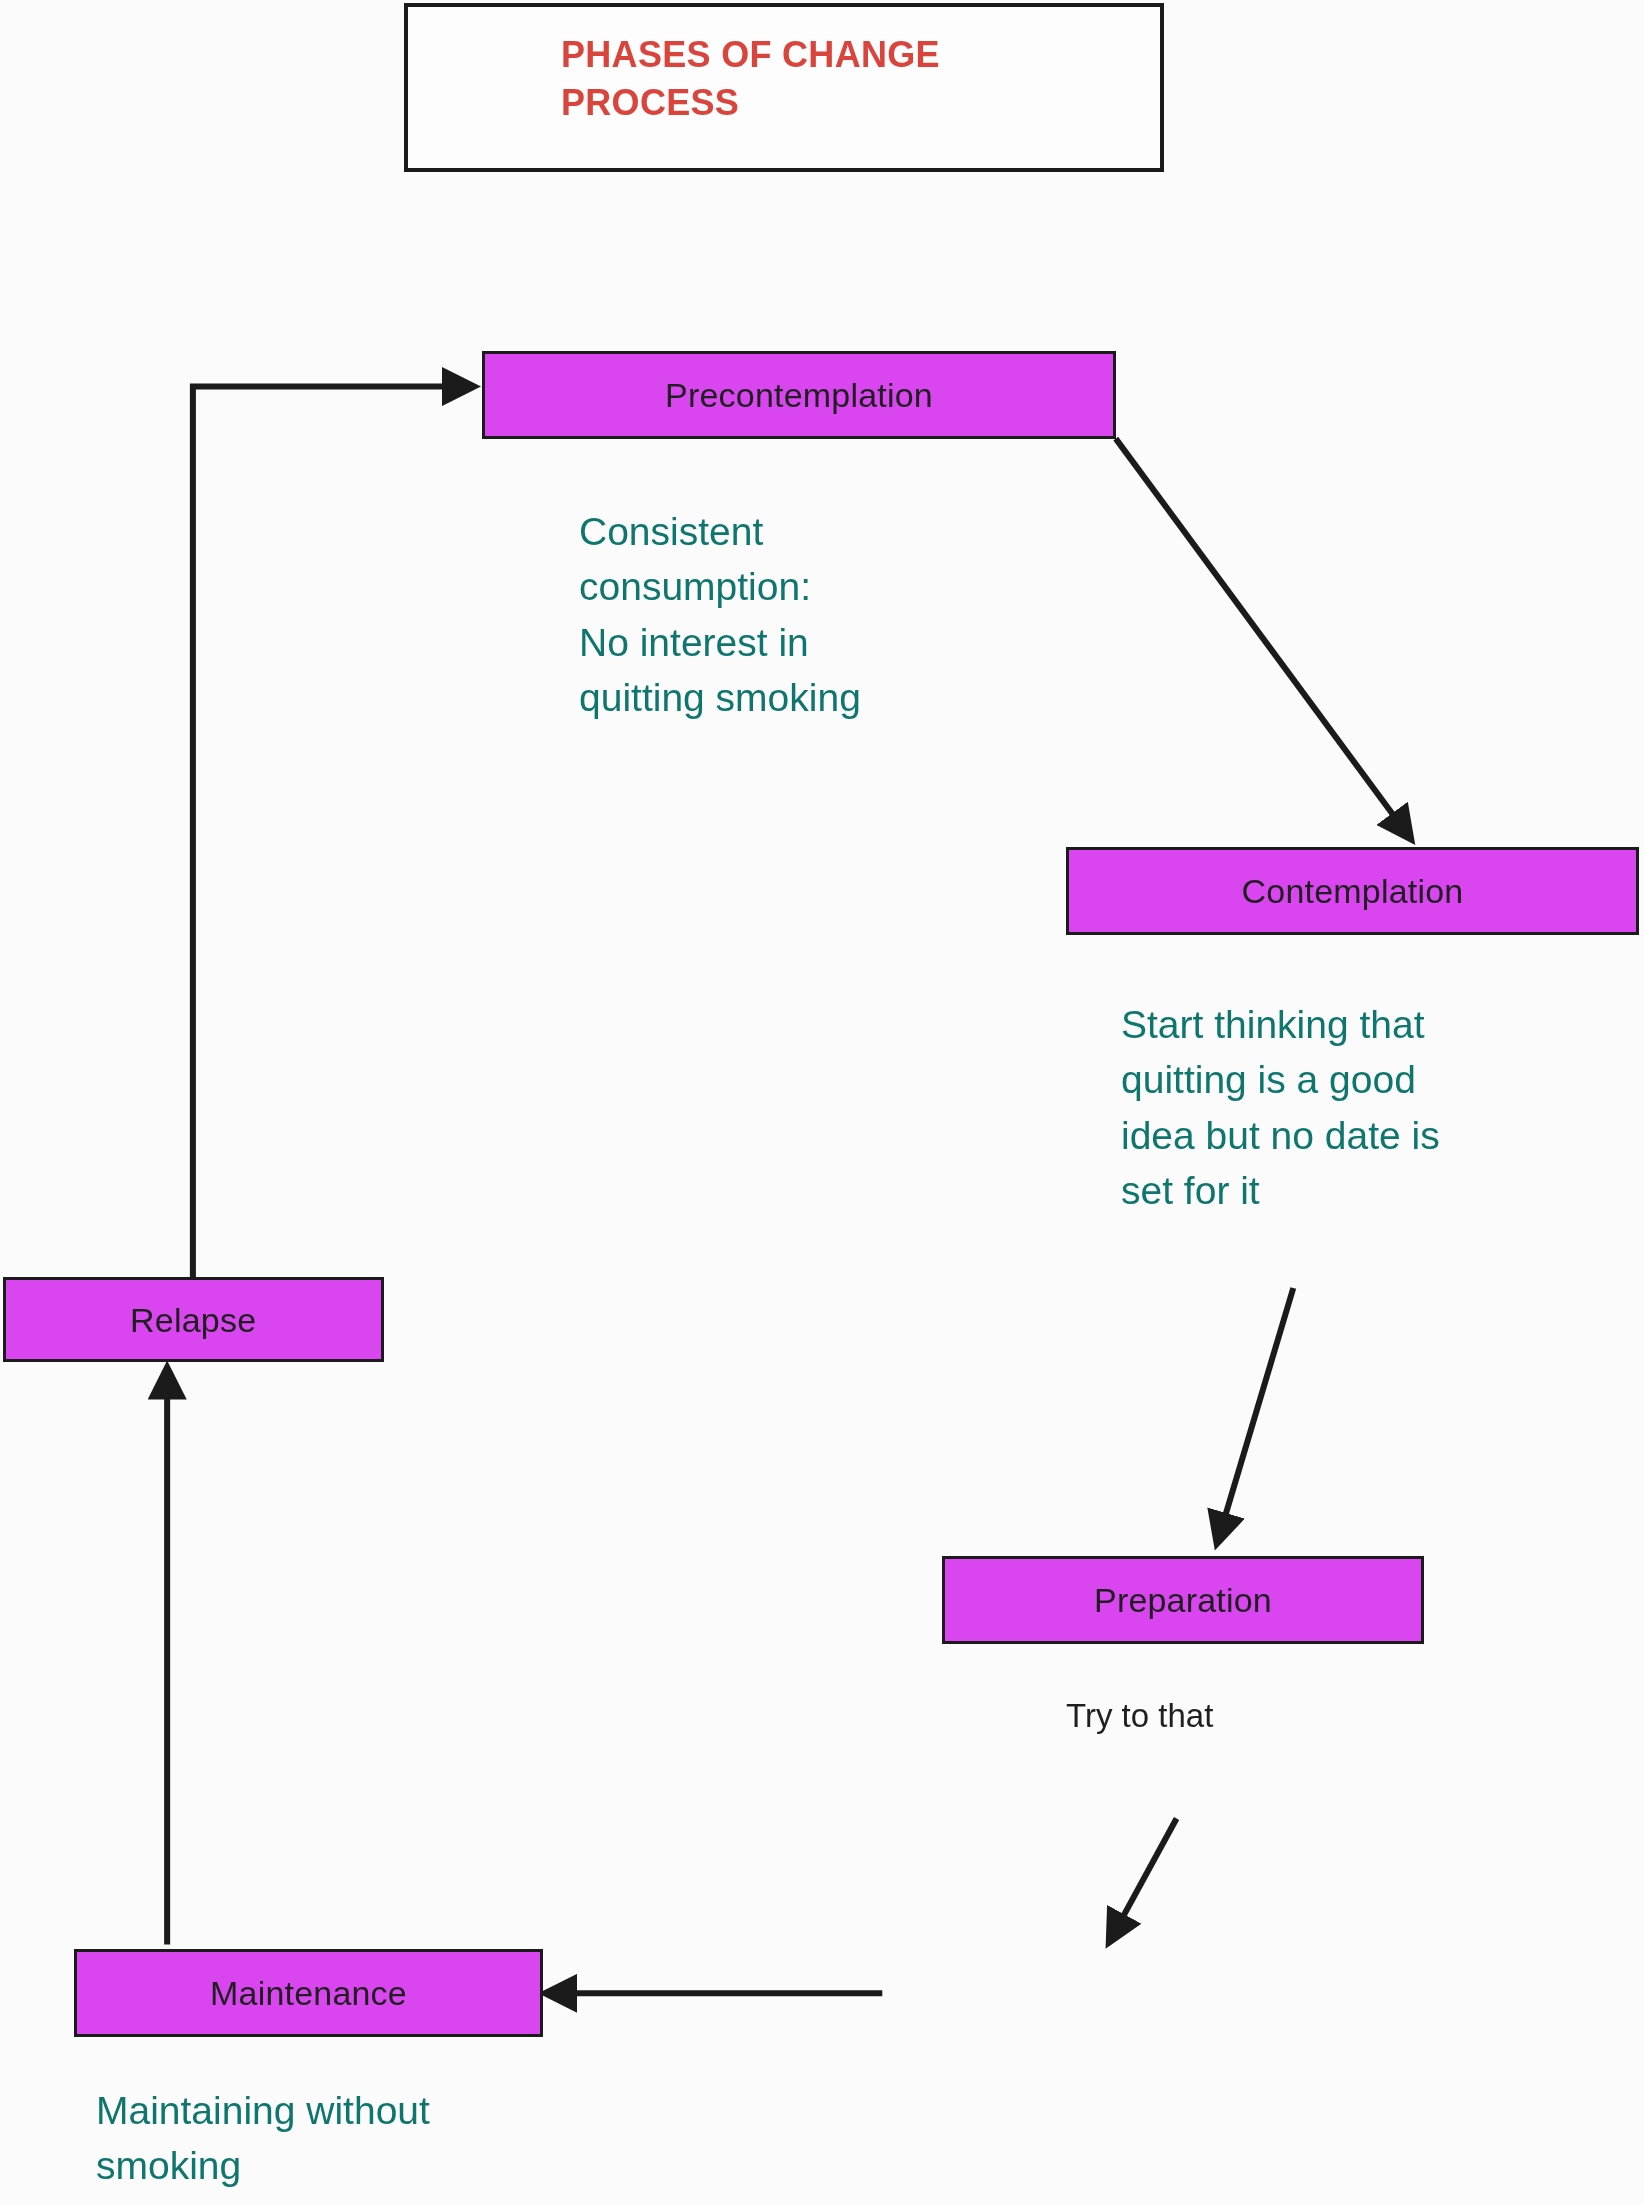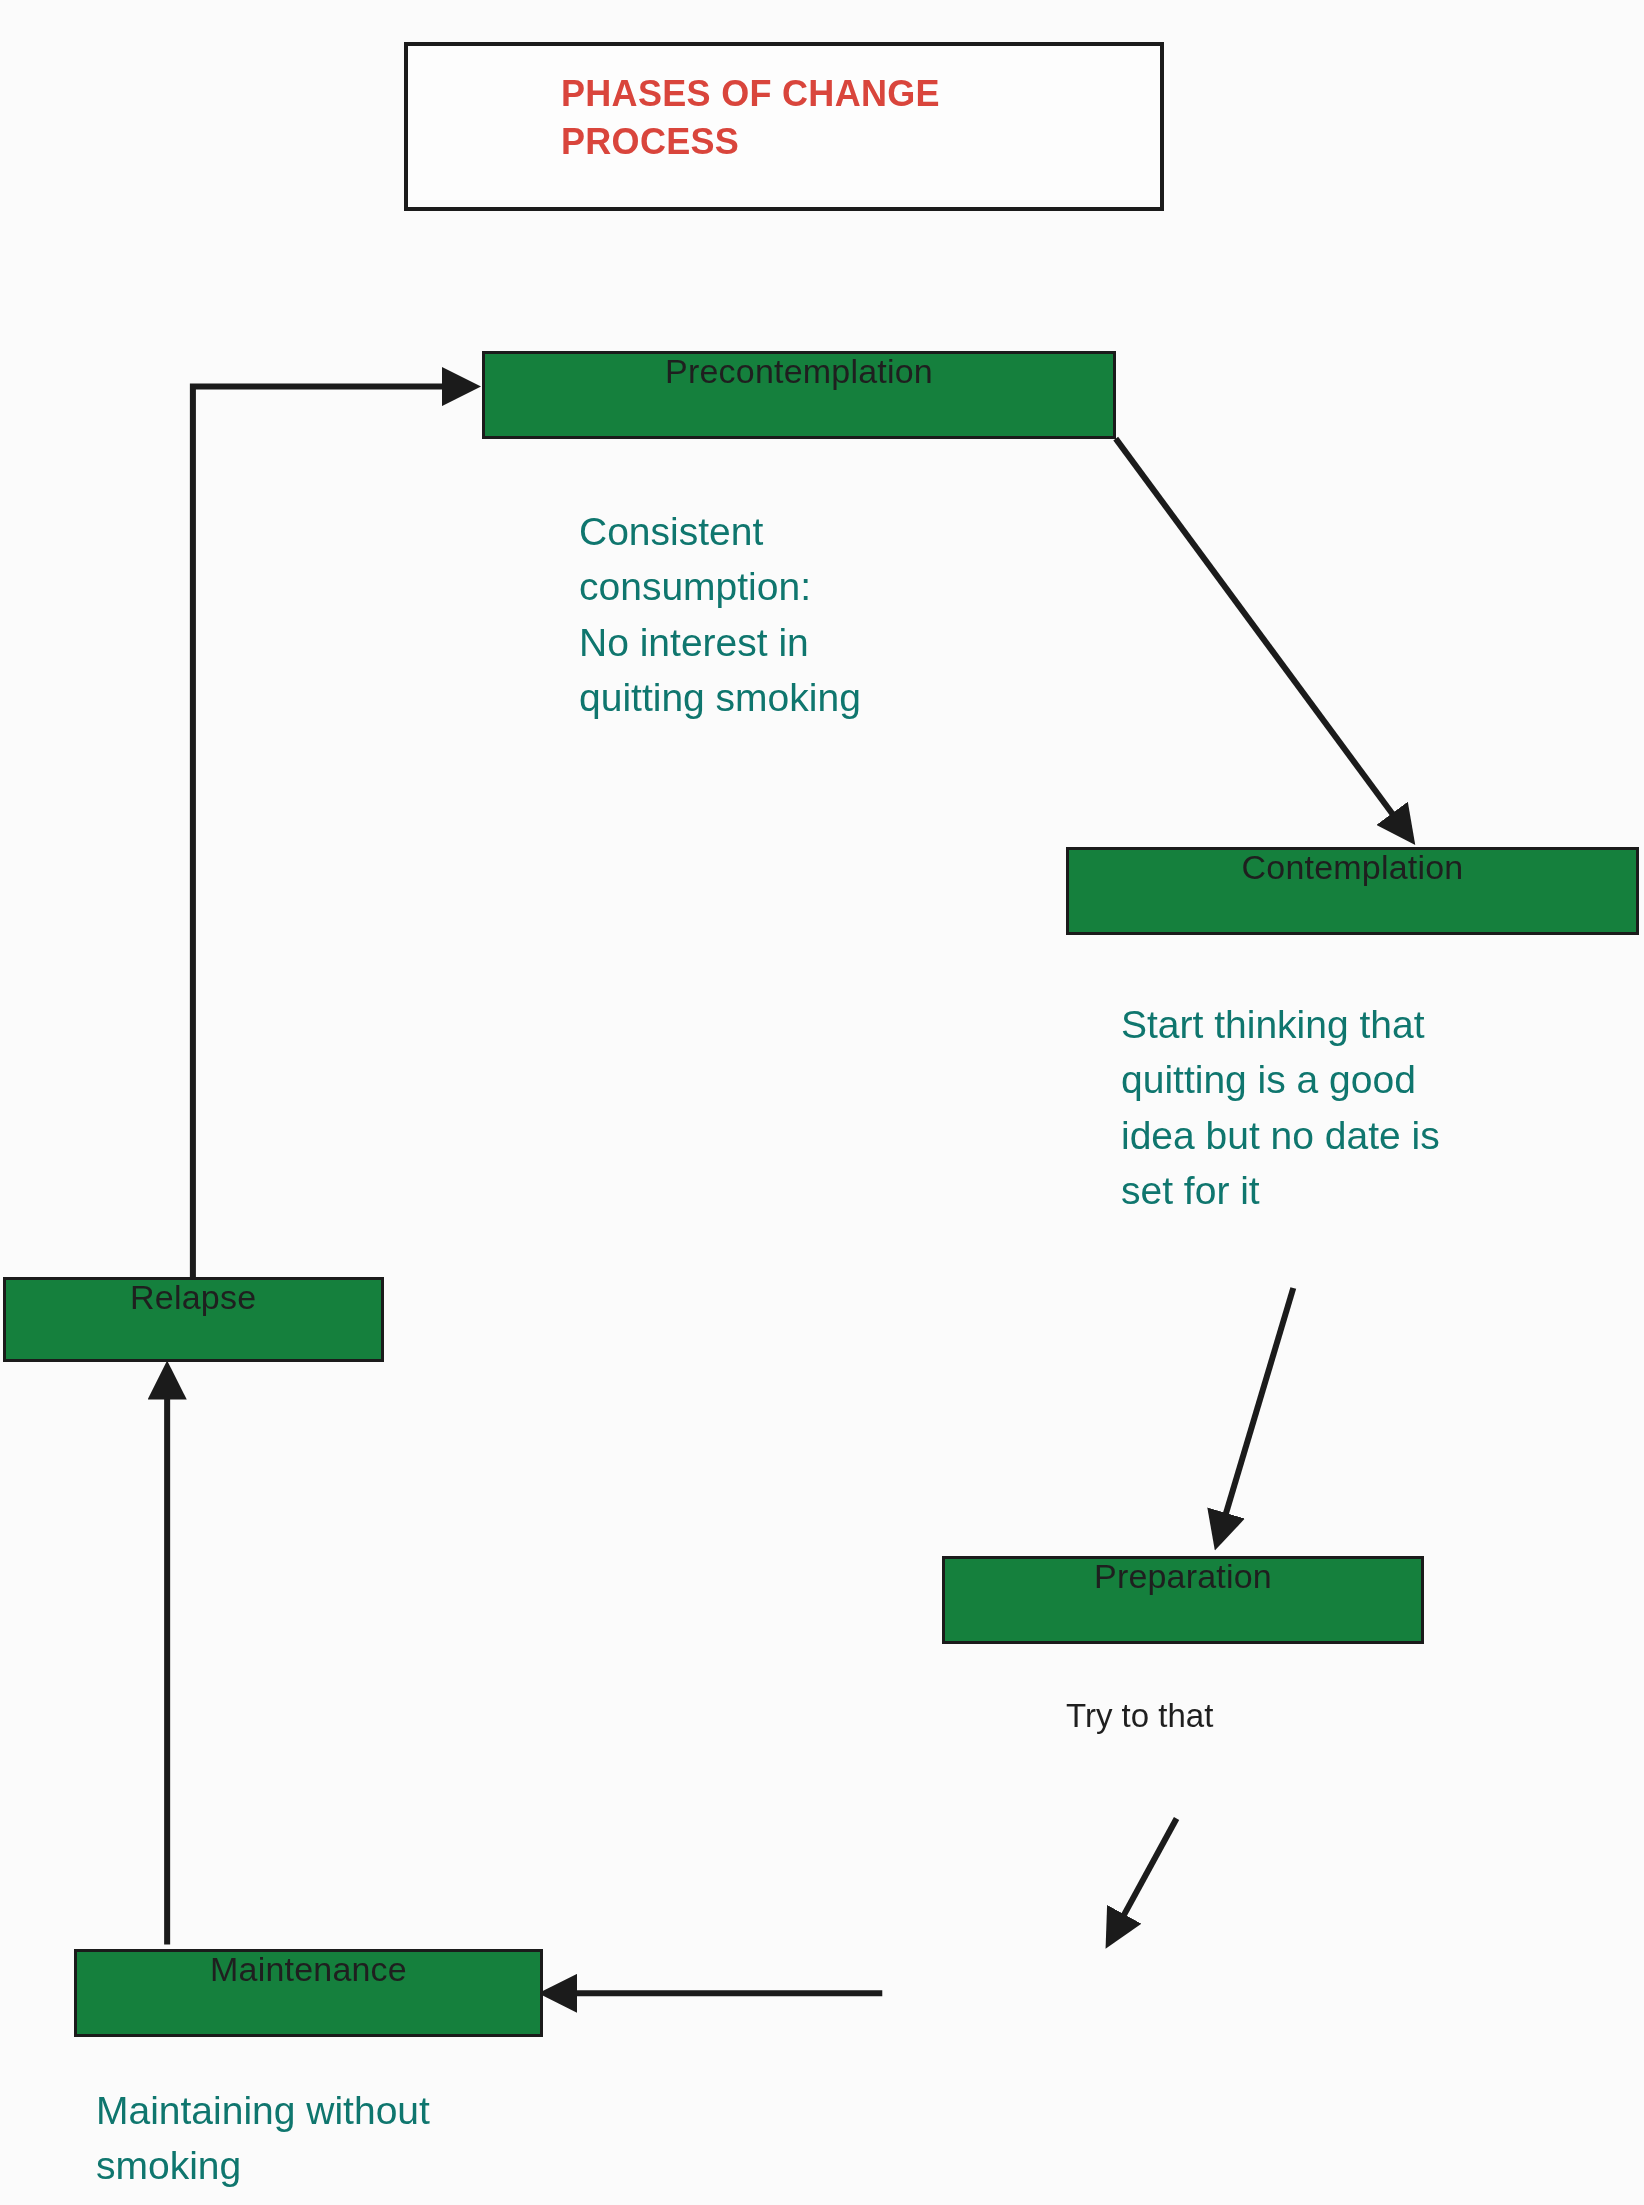--- a/index.html
+++ b/index.html
@@ -20,42 +20,42 @@
     left: 0;
     top: 0;
     width: 1644px;
     height: 2205px;
     pointer-events: none;
   }
   .node {
     position: absolute;
     box-sizing: border-box;
     border: 3.8px solid #1b1b1b;
-    background: #15803d;
+    background: #d946ef;
     display: flex;
+    align-items: center;
     justify-content: center;
   }
   .node span {
     font-size: 34px;
     color: #1f1f1f;
     letter-spacing: 0.2px;
     line-height: 1;
     white-space: nowrap;
   }
   #title-box {
     position: absolute;
     left: 404px;
     top: 2.7px;
     width: 760px;
     height: 169px;
     box-sizing: border-box;
     border: 4.4px solid #1b1b1b;
     background: #fdfdfd;
     padding: 24px 0 0 153px;
-    margin-top: 39px;
   }
   #title-box .title-text {
     font-size: 36px;
     font-weight: bold;
     color: #d9453c;
     line-height: 1.34;
     letter-spacing: 0.3px;
     display: block;
     white-space: pre-line;
   }

